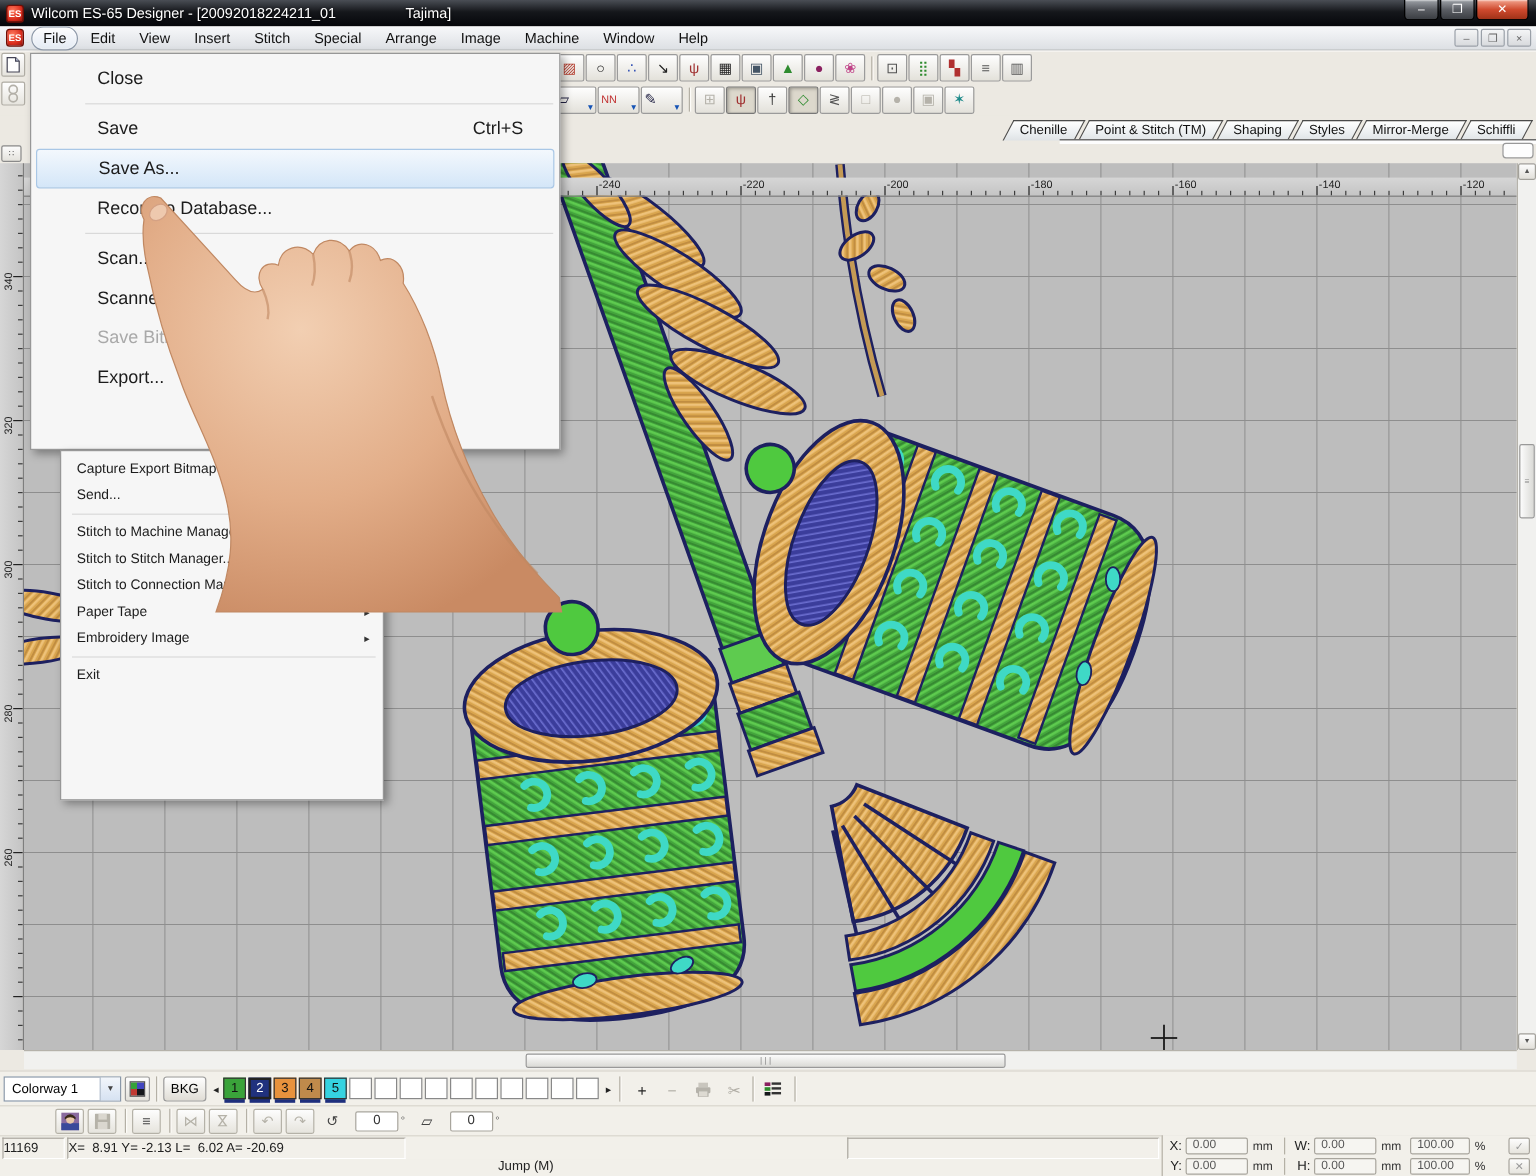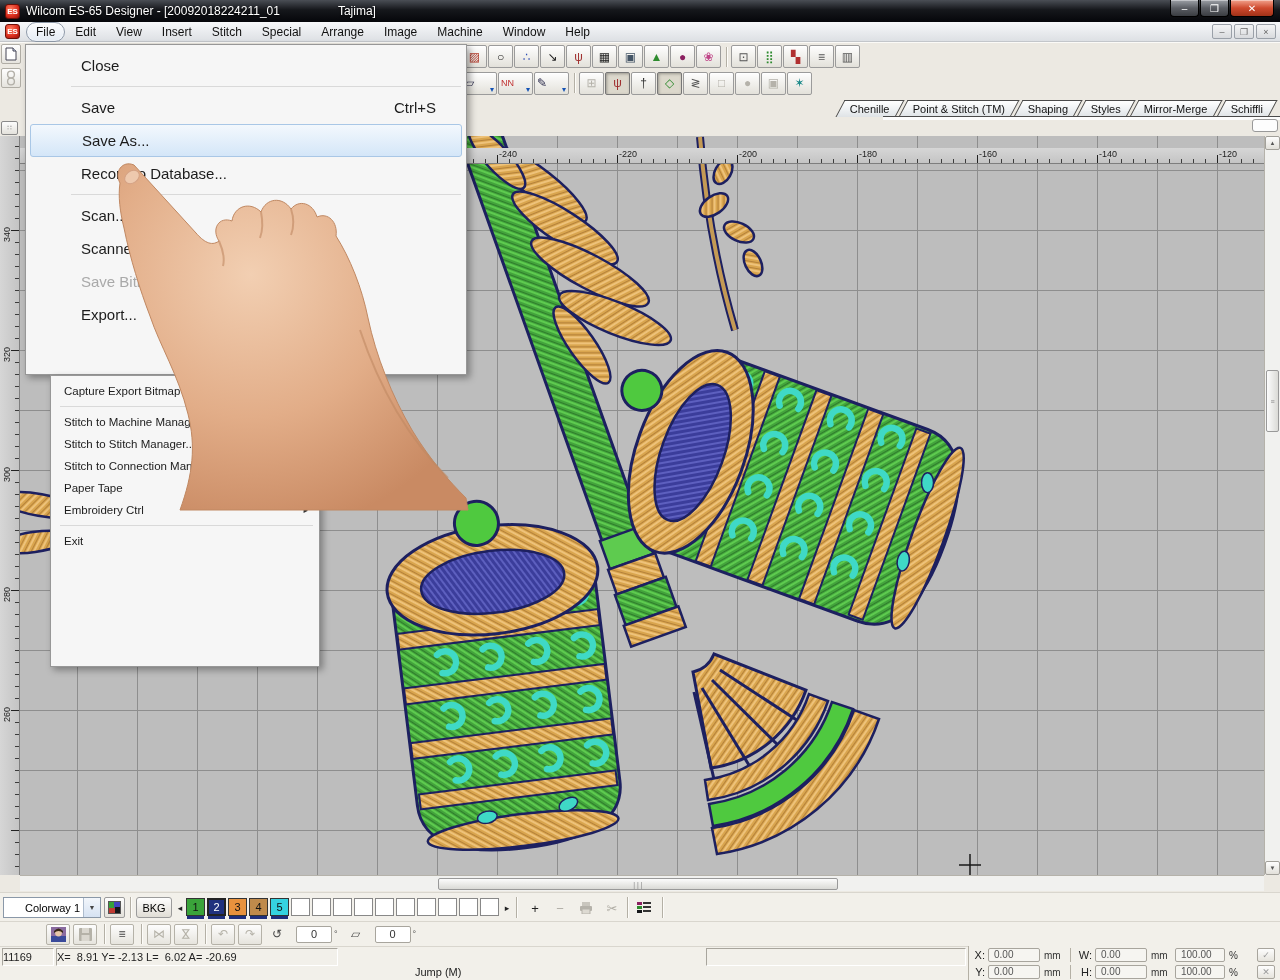--- a/index.html
+++ b/index.html
@@ -110,21 +110,21 @@
   
   #lefttools { position:absolute; left:0; top:42px; width:22px; height:78px; z-index:10; }
   .ltbtn { width:20px; height:20px; margin:2px 0 4px 1px; border:1px solid #b0ada5; border-radius:2px;
     background:linear-gradient(#fefefe,#e6e4de); display:flex; align-items:center; justify-content:center; }
 
   
   #colorwaybar { position:absolute; left:0; top:892px; width:1280px; height:29px;
     background:#f2f0ea; border-top:1px solid #d9d6ce; z-index:10; }
   #colorway-combo { position:absolute; left:3px; top:4px; width:98px; height:21px;
     background:#fff; border:1px solid #8a98a8; font-size:11px; display:flex; align-items:center; }
-  #colorway-combo .val { flex:1; padding-left:6px;margin-left:15px; }
+  #colorway-combo .val { flex:1; padding-left:6px; }
   #colorway-combo .arr { width:17px; height:19px; background:linear-gradient(#f2f6fb,#d6e2f2);
     border-left:1px solid #aebccd; font-size:7px; color:#444; display:flex; align-items:center; justify-content:center; }
   #palette-btn { position:absolute; left:104px; top:4px; width:21px; height:21px;
     border:1px solid #9b9b9b; border-radius:2px; background:linear-gradient(#fefefe,#e3e1da);
     display:flex; align-items:center; justify-content:center; }
   #palette-btn .quad { width:13px; height:13px; border:1px solid #555;
     background:conic-gradient(#4246c0 0 25%, #15171a 25% 50%, #c03a32 50% 75%, #36a23a 75%); }
   .cbar-sep { position:absolute; top:4px; width:1px; height:21px; background:#b4b0a5; box-shadow:1px 0 0 #fdfcf9; }
   #bkg-btn { position:absolute; left:136px; top:4px; width:36px; height:21px; border:1px solid #9b9b9b;
     border-radius:3px; background:linear-gradient(#fefefe,#e0ddd5); font-size:11px;
@@ -829,36 +829,39 @@
         <span>Save Bitmap...</span>
       </div>
       <div class="mi">
         <span>Export...</span>
       </div>
     </div>
   <div id="menu2" class="menu-panel">
       <div class="mi">
         <span>Capture Export Bitmap</span>
       </div>
+      <div class="mi">
+        <span>Send...</span>
+      </div>
       <div class="msep2"></div>
       <div class="mi">
         <span>Stitch to Machine Manager...</span>
       </div>
       <div class="mi">
         <span>Stitch to Stitch Manager...</span>
       </div>
       <div class="mi">
         <span>Stitch to Connection Manager...</span>
       </div>
       <div class="mi">
         <span>Paper Tape</span>
         <span class="subarrow">▸</span>
       </div>
       <div class="mi">
-        <span>Embroidery Ctrl</span>
+        <span>Embroidery Image</span>
         <span class="subarrow">▸</span>
       </div>
       <div class="msep2"></div>
       <div class="mi">
         <span>Exit</span>
       </div>
     </div>
 
   <svg id="hand-svg" width="1280" height="980" viewBox="0 0 1280 980">
     <defs>

